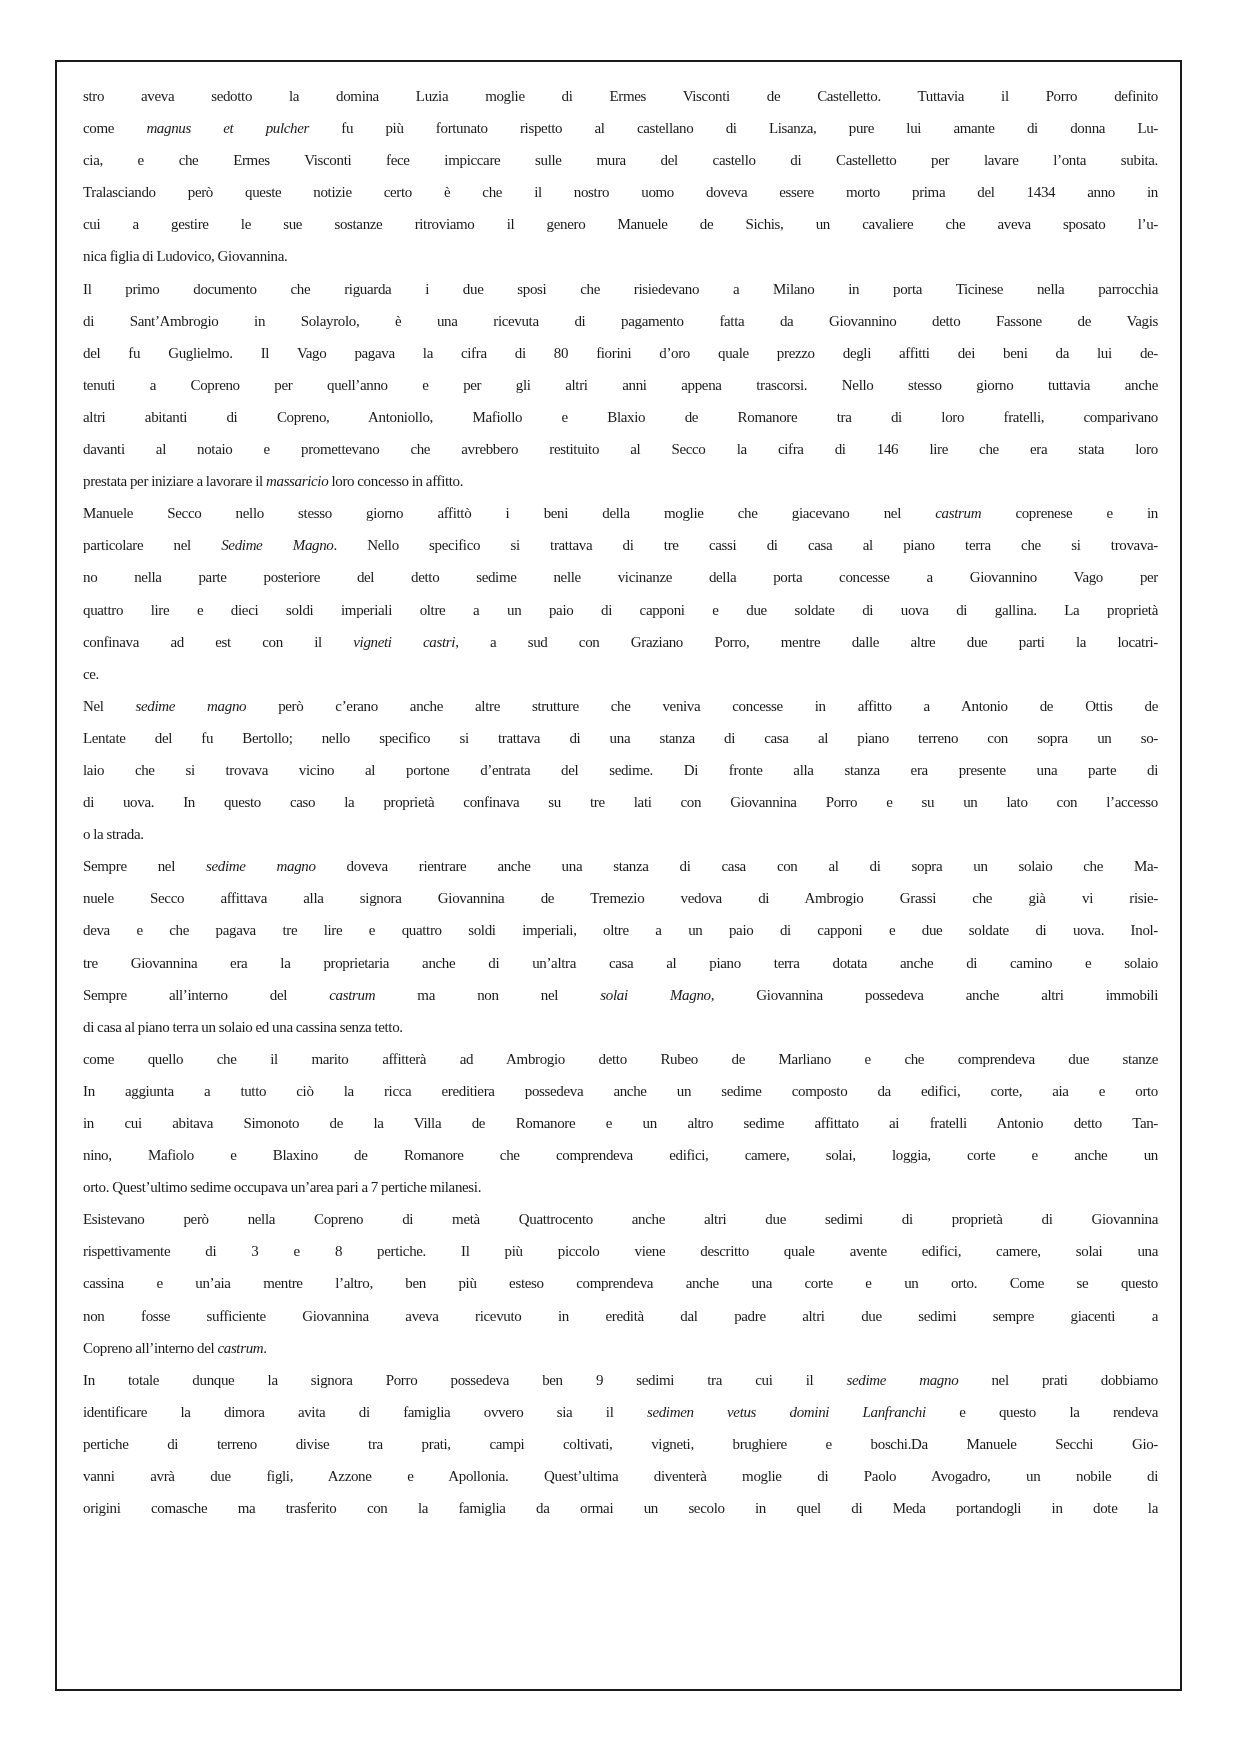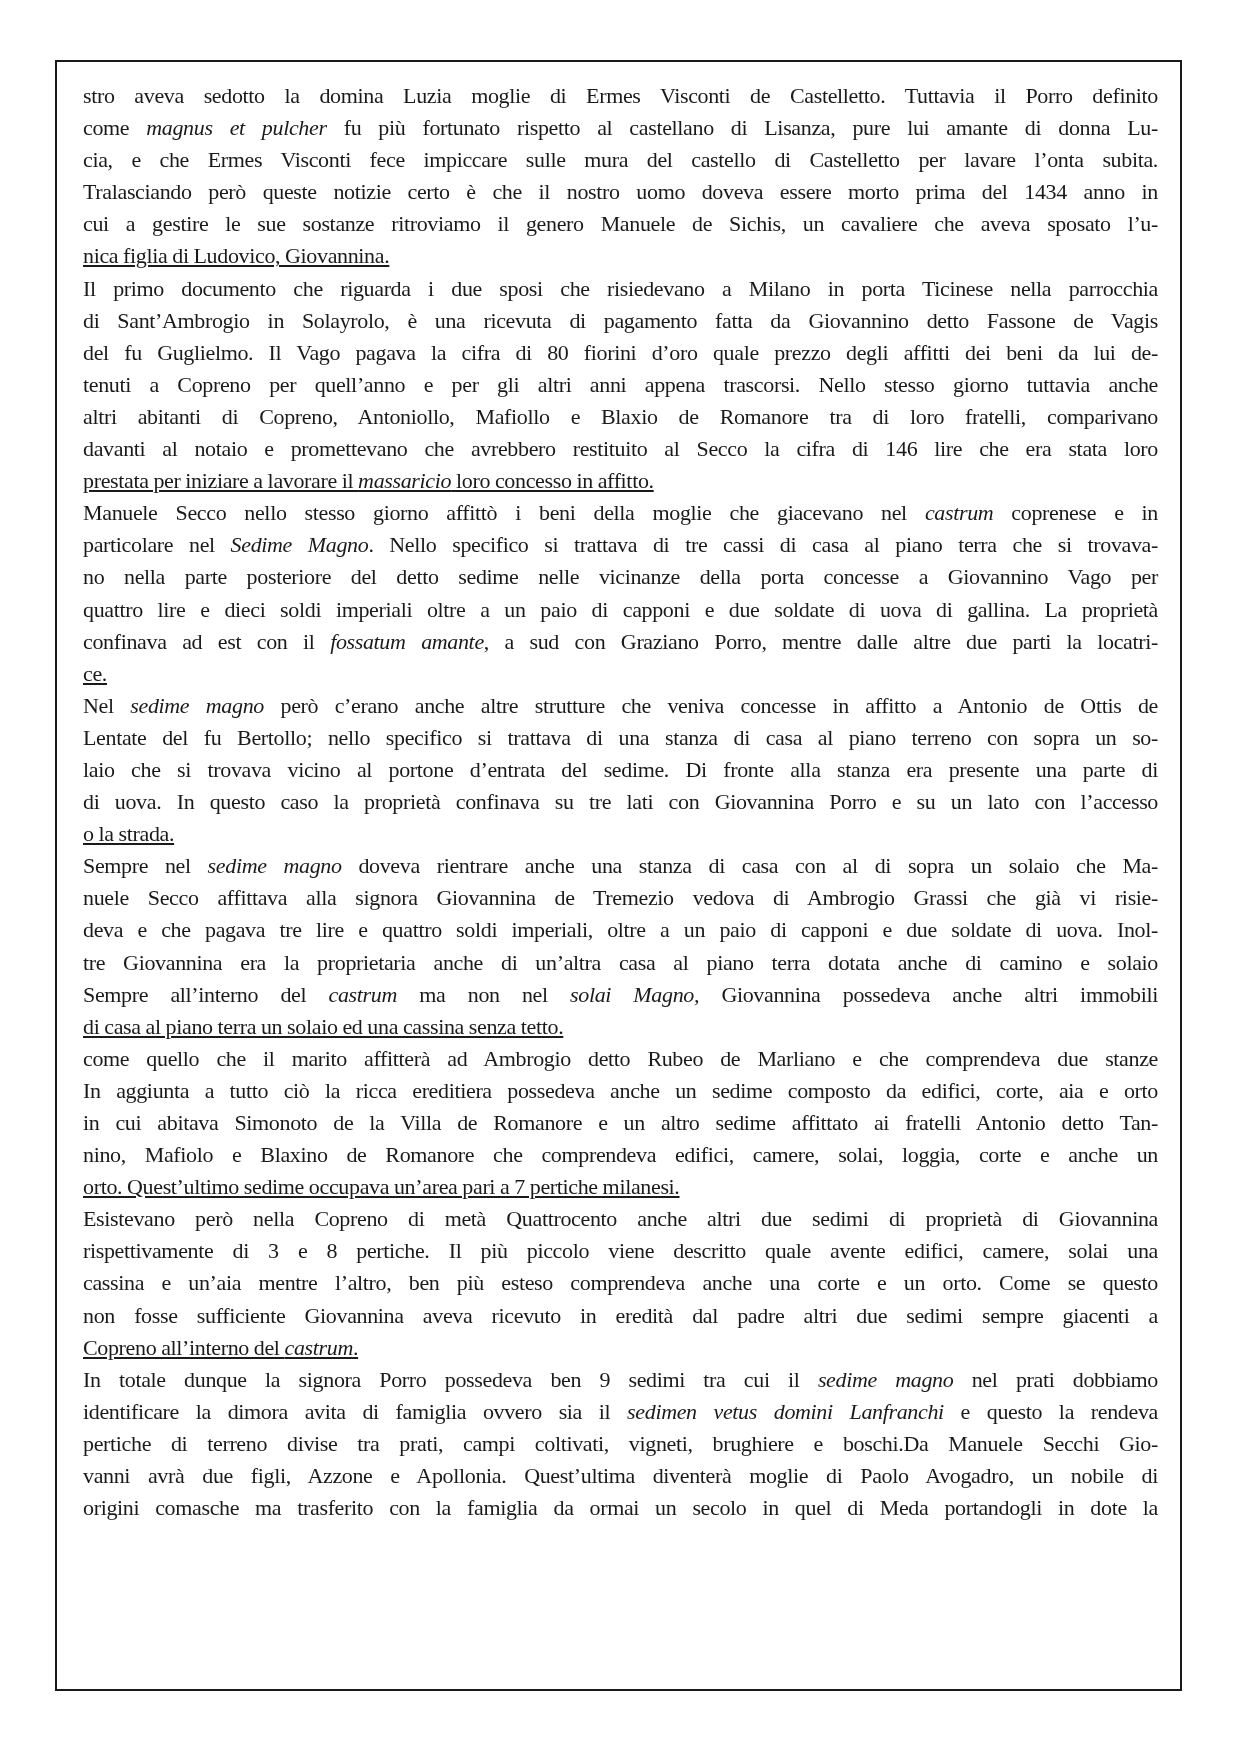--- a/index.html
+++ b/index.html
@@ -9,29 +9,29 @@
       left: 55px; top: 60px;
       width: 1127px; height: 1631px;
       border: 2px solid #1a1a1a;
       box-sizing: border-box;
     }
     .text-body {
       position: absolute;
       left: 83px; top: 80px;
       width: 1075px;
       font-family: "Liberation Serif", serif;
-      font-size: 22px;
+      font-size: 15px;
       line-height: 32.1px;
       color: #1a1a1a;
       text-align: justify;
       letter-spacing: -0.35px;
       word-spacing: -0.3px;
     }
     .line { display: block; white-space: nowrap; text-align-last: justify; text-align: justify; }
-    .line.last { text-align-last: left; text-decoration: underline; }
+    .line.last { text-align-last: left; }
     .line span.it { font-style: italic; }
   </style>
 </head>
 <body>
 
 <div class="page-frame"></div>
 <div class="text-body" id="text-body">
     <span class="line"><span>stro aveva sedotto la domina Luzia moglie di Ermes Visconti de Castelletto. Tuttavia il Porro definito</span></span>
     <span class="line"><span>come </span><span class="it">magnus et pulcher</span><span> fu più fortunato rispetto al castellano di Lisanza, pure lui amante di donna Lu-</span></span>
     <span class="line"><span>cia, e che Ermes Visconti fece impiccare sulle mura del castello di Castelletto per lavare l’onta subita.</span></span>
@@ -42,21 +42,21 @@
     <span class="line"><span>di Sant’Ambrogio in Solayrolo, è una ricevuta di pagamento fatta da Giovannino detto Fassone de Vagis</span></span>
     <span class="line"><span>del fu Guglielmo. Il Vago pagava la cifra di 80 fiorini d’oro quale prezzo degli affitti dei beni da lui de-</span></span>
     <span class="line"><span>tenuti a Copreno per quell’anno e per gli altri anni appena trascorsi. Nello stesso giorno tuttavia anche</span></span>
     <span class="line"><span>altri abitanti di Copreno, Antoniollo, Mafiollo e Blaxio de Romanore tra di loro fratelli, comparivano</span></span>
     <span class="line"><span>davanti al notaio e promettevano che avrebbero restituito al Secco la cifra di 146 lire che era stata loro</span></span>
     <span class="line last"><span>prestata per iniziare a lavorare il </span><span class="it">massaricio</span><span> loro concesso in affitto.</span></span>
     <span class="line"><span>Manuele Secco nello stesso giorno affittò i beni della moglie che giacevano nel </span><span class="it">castrum</span><span> coprenese e in</span></span>
     <span class="line"><span>particolare nel </span><span class="it">Sedime Magno</span><span>. Nello specifico si trattava di tre cassi di casa al piano terra che si trovava-</span></span>
     <span class="line"><span>no nella parte posteriore del detto sedime nelle vicinanze della porta concesse a Giovannino Vago per</span></span>
     <span class="line"><span>quattro lire e dieci soldi imperiali oltre a un paio di capponi e due soldate di uova di gallina. La proprietà</span></span>
-    <span class="line"><span>confinava ad est con il </span><span class="it">fossatum amante</span><span>, a sud con Graziano Porro, mentre dalle altre due parti la locatri-</span></span>
+    <span class="line"><span>confinava ad est con il </span><span class="it">vigneti castri</span><span>, a sud con Graziano Porro, mentre dalle altre due parti la locatri-</span></span>
     <span class="line last"><span>ce.</span></span>
     <span class="line"><span>Nel </span><span class="it">sedime magno</span><span> però c’erano anche altre strutture che veniva concesse in affitto a Antonio de Ottis de</span></span>
     <span class="line"><span>Lentate del fu Bertollo; nello specifico si trattava di una stanza di casa al piano terreno con sopra un so-</span></span>
     <span class="line"><span>laio che si trovava vicino al portone d’entrata del sedime. Di fronte alla stanza era presente una parte di</span></span>
     <span class="line"><span>di uova. In questo caso la proprietà confinava su tre lati con Giovannina Porro e su un lato con l’accesso</span></span>
     <span class="line last"><span>o la strada.</span></span>
     <span class="line"><span>Sempre nel </span><span class="it">sedime magno</span><span> doveva rientrare anche una stanza di casa con al di sopra un solaio che Ma-</span></span>
     <span class="line"><span>nuele Secco affittava alla signora Giovannina de Tremezio vedova di Ambrogio Grassi che già vi risie-</span></span>
     <span class="line"><span>deva e che pagava tre lire e quattro soldi imperiali, oltre a un paio di capponi e due soldate di uova. Inol-</span></span>
     <span class="line"><span>tre Giovannina era la proprietaria anche di un’altra casa al piano terra dotata anche di camino e solaio</span></span>

